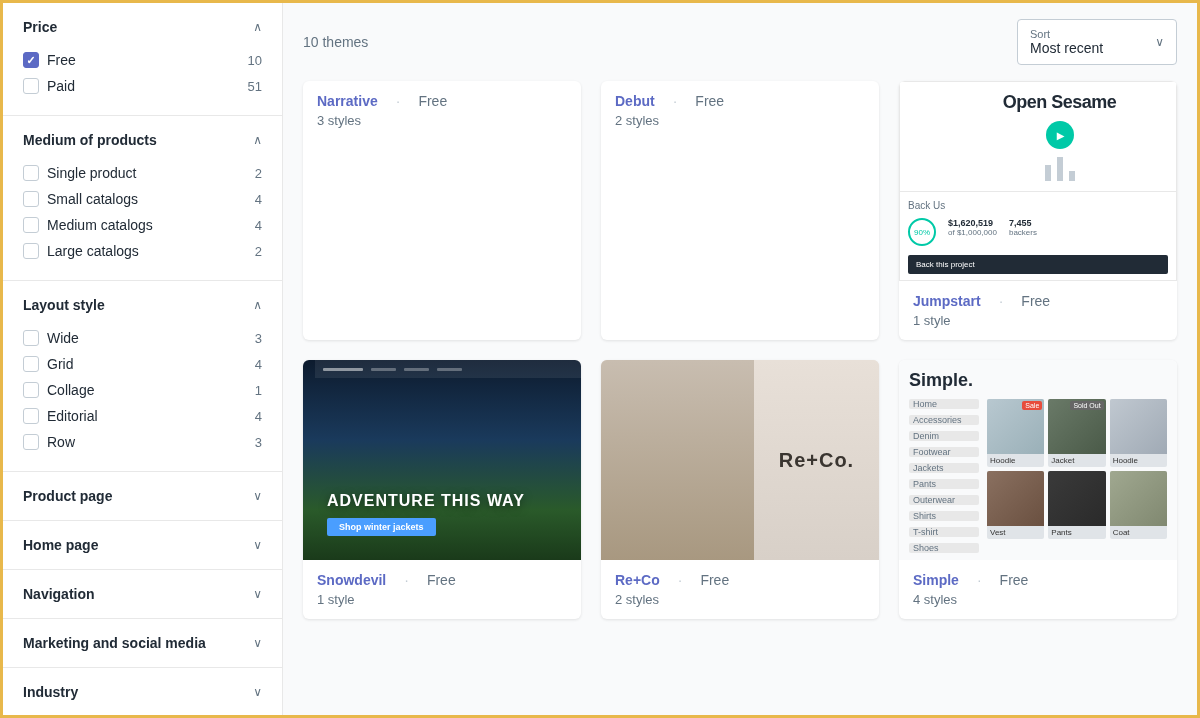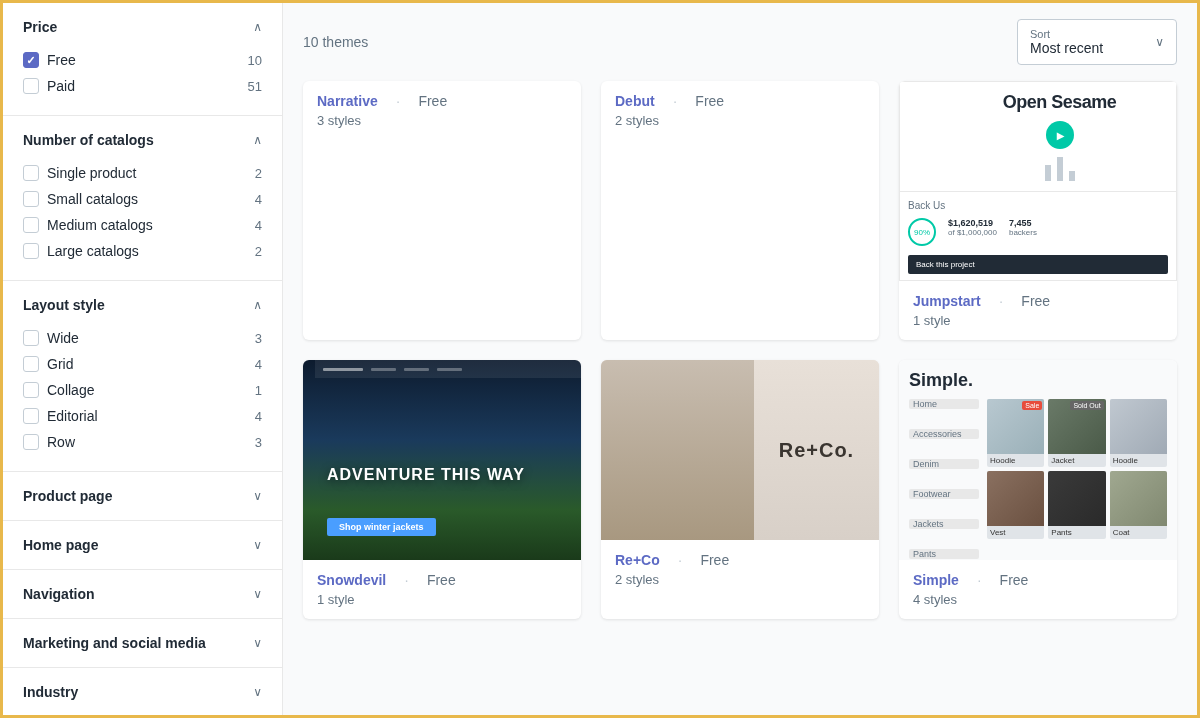--- a/index.html
+++ b/index.html
@@ -100,34 +100,34 @@
       padding: 8px; display: flex; flex-direction: column; justify-content: space-between;
     }
 
     .preview-snowdevil {
       height: 200px;
       background: linear-gradient(180deg, #0d1b2e 0%, #1a3a5c 40%, #2a5a2a 75%, #1a3a1a 100%);
       display: flex; flex-direction: column; justify-content: flex-end; padding: 12px;
     }
 
     .preview-reco {
-      height: 180px;
+      height: 200px;
       background: linear-gradient(180deg, #e8e0d8 0%, #d8cfc5 100%);
       display: flex; align-items: center; justify-content: center;
     }
 
     .preview-simple {
       height: 200px;
       background: #f9fafb;
       padding: 10px;
       overflow: hidden;
     }
     .simple-header { font-size: 18px; font-weight: 700; color: #212b36; margin-bottom: 8px; }
     .simple-sidebar { display: flex; gap: 8px; height: 140px; }
-    .simple-sidebar-nav { width: 70px; display: flex; flex-direction: column; gap: 20px; }
+    .simple-sidebar-nav { width: 70px; display: flex; flex-direction: column; gap: 6px; }
     .simple-nav-item { height: 12px; background: #e8e8e8; border-radius: 2px; font-size: 9px; color: #637381; display: flex; align-items: center; padding: 0 4px; }
     .simple-products-grid { flex: 1; display: grid; grid-template-columns: repeat(3, 1fr); gap: 4px; }
     .simple-prod-card { background: #e0e4e8; border-radius: 2px; position: relative; display: flex; flex-direction: column; }
     .simple-prod-img { flex: 1; background: #d0d4d8; border-radius: 2px 2px 0 0; }
     .simple-prod-info { padding: 2px 3px; font-size: 8px; color: #333; }
     .simple-sale-badge { position: absolute; top: 2px; right: 2px; background: #e74c3c; color: #fff; font-size: 7px; padding: 1px 3px; border-radius: 2px; }
     .simple-soldout-badge { position: absolute; top: 2px; right: 2px; background: #666; color: #fff; font-size: 7px; padding: 1px 3px; border-radius: 2px; }
   </style>
 </head>
 <body>
@@ -154,21 +154,21 @@
             <div class="checkbox"></div>
             <span class="filter-label">Paid</span>
           </div>
           <span class="filter-count">51</span>
         </div>
       </div>
     </div>
 
     <div class="filter-section">
       <div class="filter-section-header">
-        <span class="filter-section-title">Number of catalogs</span>
+        <span class="filter-section-title">Medium of products</span>
         <span class="chevron-icon">∧</span>
       </div>
       <div class="filter-items">
         <div class="filter-item">
           <div class="filter-item-left">
             <div class="checkbox"></div>
             <span class="filter-label">Single product</span>
           </div>
           <span class="filter-count">2</span>
         </div>
@@ -354,21 +354,21 @@
       </div>
 
       <div class="theme-card">
         <div class="preview-snowdevil theme-preview">
           <div style="background:rgba(255,255,255,0.08); height:18px; width:100%; display:flex; align-items:center; padding:0 8px; gap:8px; position:absolute; top:0;">
             <div style="width:40px; height:3px; background:rgba(255,255,255,0.5); border-radius:1px;"></div>
             <div style="width:25px; height:3px; background:rgba(255,255,255,0.3); border-radius:1px;"></div>
             <div style="width:25px; height:3px; background:rgba(255,255,255,0.3); border-radius:1px;"></div>
             <div style="width:25px; height:3px; background:rgba(255,255,255,0.3); border-radius:1px;"></div>
           </div>
-          <div style="display:flex; flex-direction:column; align-items:flex-start; padding:12px; margin-top:auto;gap:26px;">
+          <div style="display:flex; flex-direction:column; align-items:flex-start; padding:12px; margin-top:auto;">
             <span style="color:#fff; font-size:16px; font-weight:800; text-transform:uppercase; letter-spacing:1px; text-shadow:0 2px 8px rgba(0,0,0,0.5); line-height:1.1;">ADVENTURE THIS WAY</span>
             <div style="background:#4a9eff; color:#fff; font-size:9px; padding:4px 12px; border-radius:2px; margin-top:8px; font-weight:600;">Shop winter jackets</div>
           </div>
         </div>
         <div class="theme-info">
           <div class="theme-name-row">
             <span class="theme-name">Snowdevil</span>
             <span class="theme-dot">·</span>
             <span class="theme-price">Free</span>
           </div>

